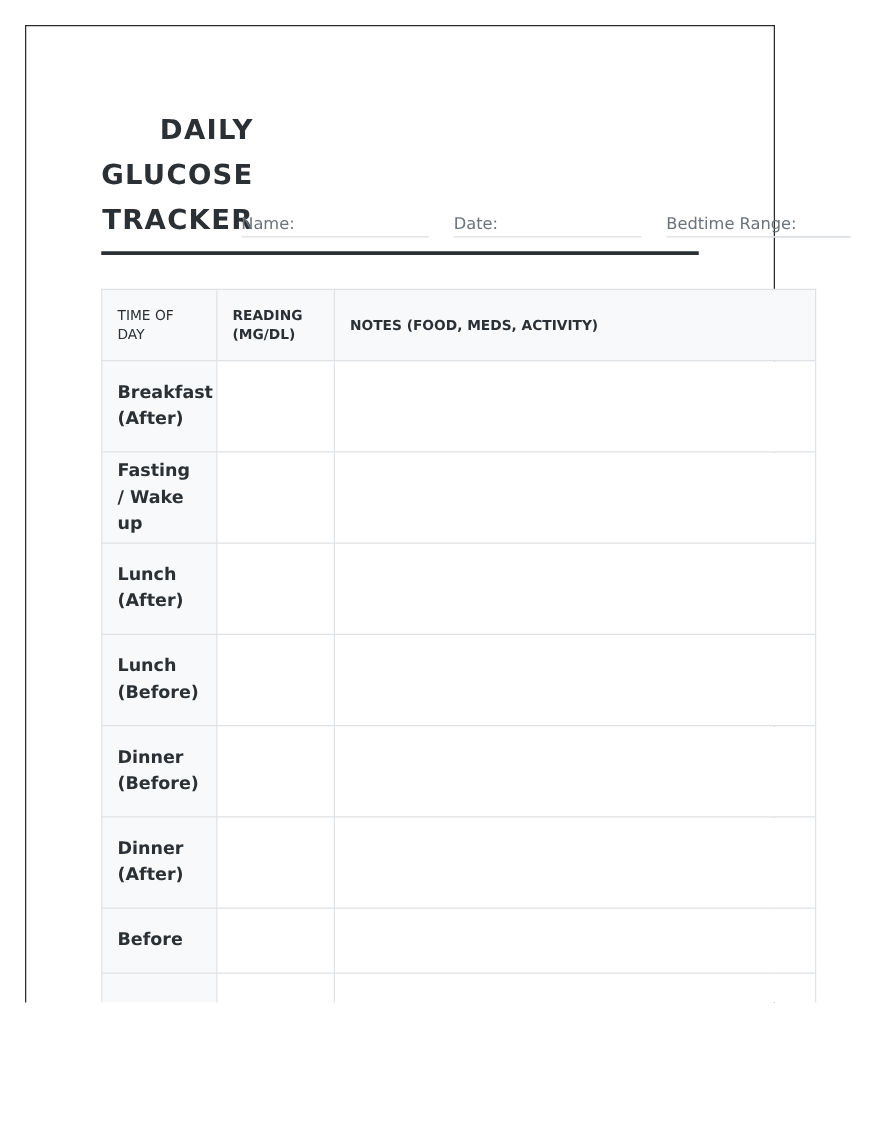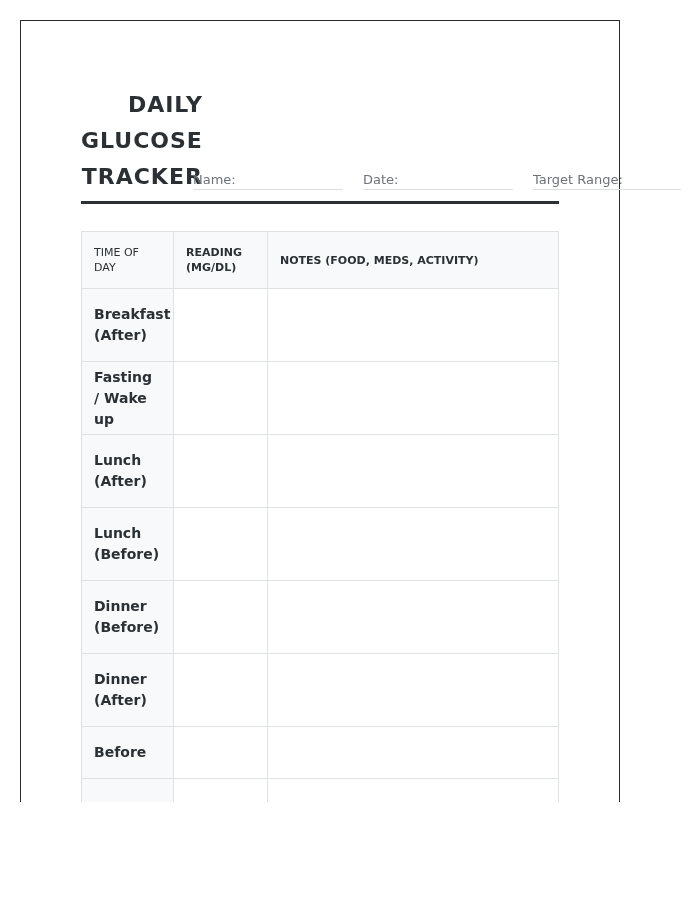--- a/index.html
+++ b/index.html
@@ -66,21 +66,21 @@
       position: absolute;
       left: 84px; top: 0;
       width: 64px;
       height: 18px;
       border-bottom: 1px solid #dcdfe2;
     }
     table.log {
       position: absolute;
       left: 60px;
       top: 210px;
-      width: 478px;
+      width: 572px;
       border-collapse: collapse;
       table-layout: fixed;
     }
     table.log th, table.log td {
       border: 1px solid #dfe2e5;
       padding: 0 12px;
       text-align: left;
       vertical-align: middle;
     }
     table.log th {
@@ -115,21 +115,21 @@
       <h1 class="title">DAILY
 GLUCOSE
 TRACKER</h1>
       <div class="field name">
         <span>Name:</span>
       </div>
       <div class="field date">
         <span>Date:</span>
       </div>
       <div class="field range">
-        <span>Target Range:</span>
+        <span>Bedtime Range:</span>
         <span class="ext"></span>
       </div>
     </div>
 
     <table class="log">
       <colgroup>
         <col class="col1">
         <col class="col2">
         <col>
       </colgroup>

